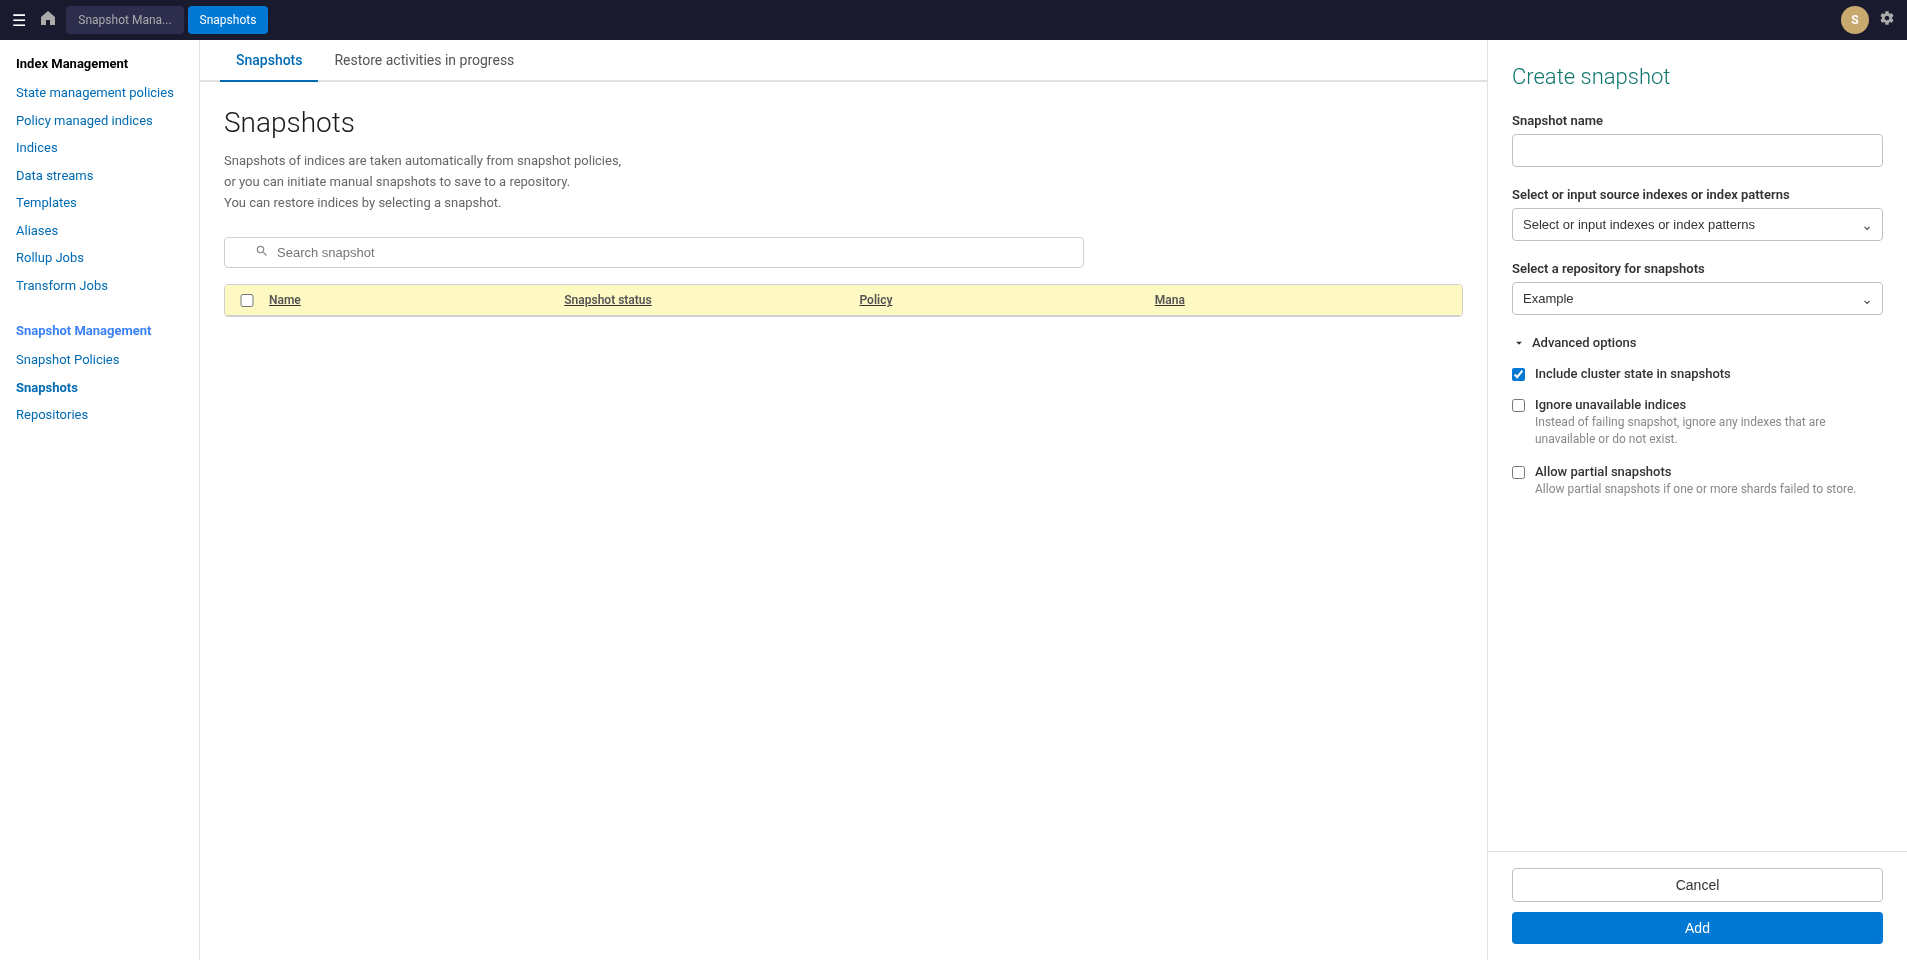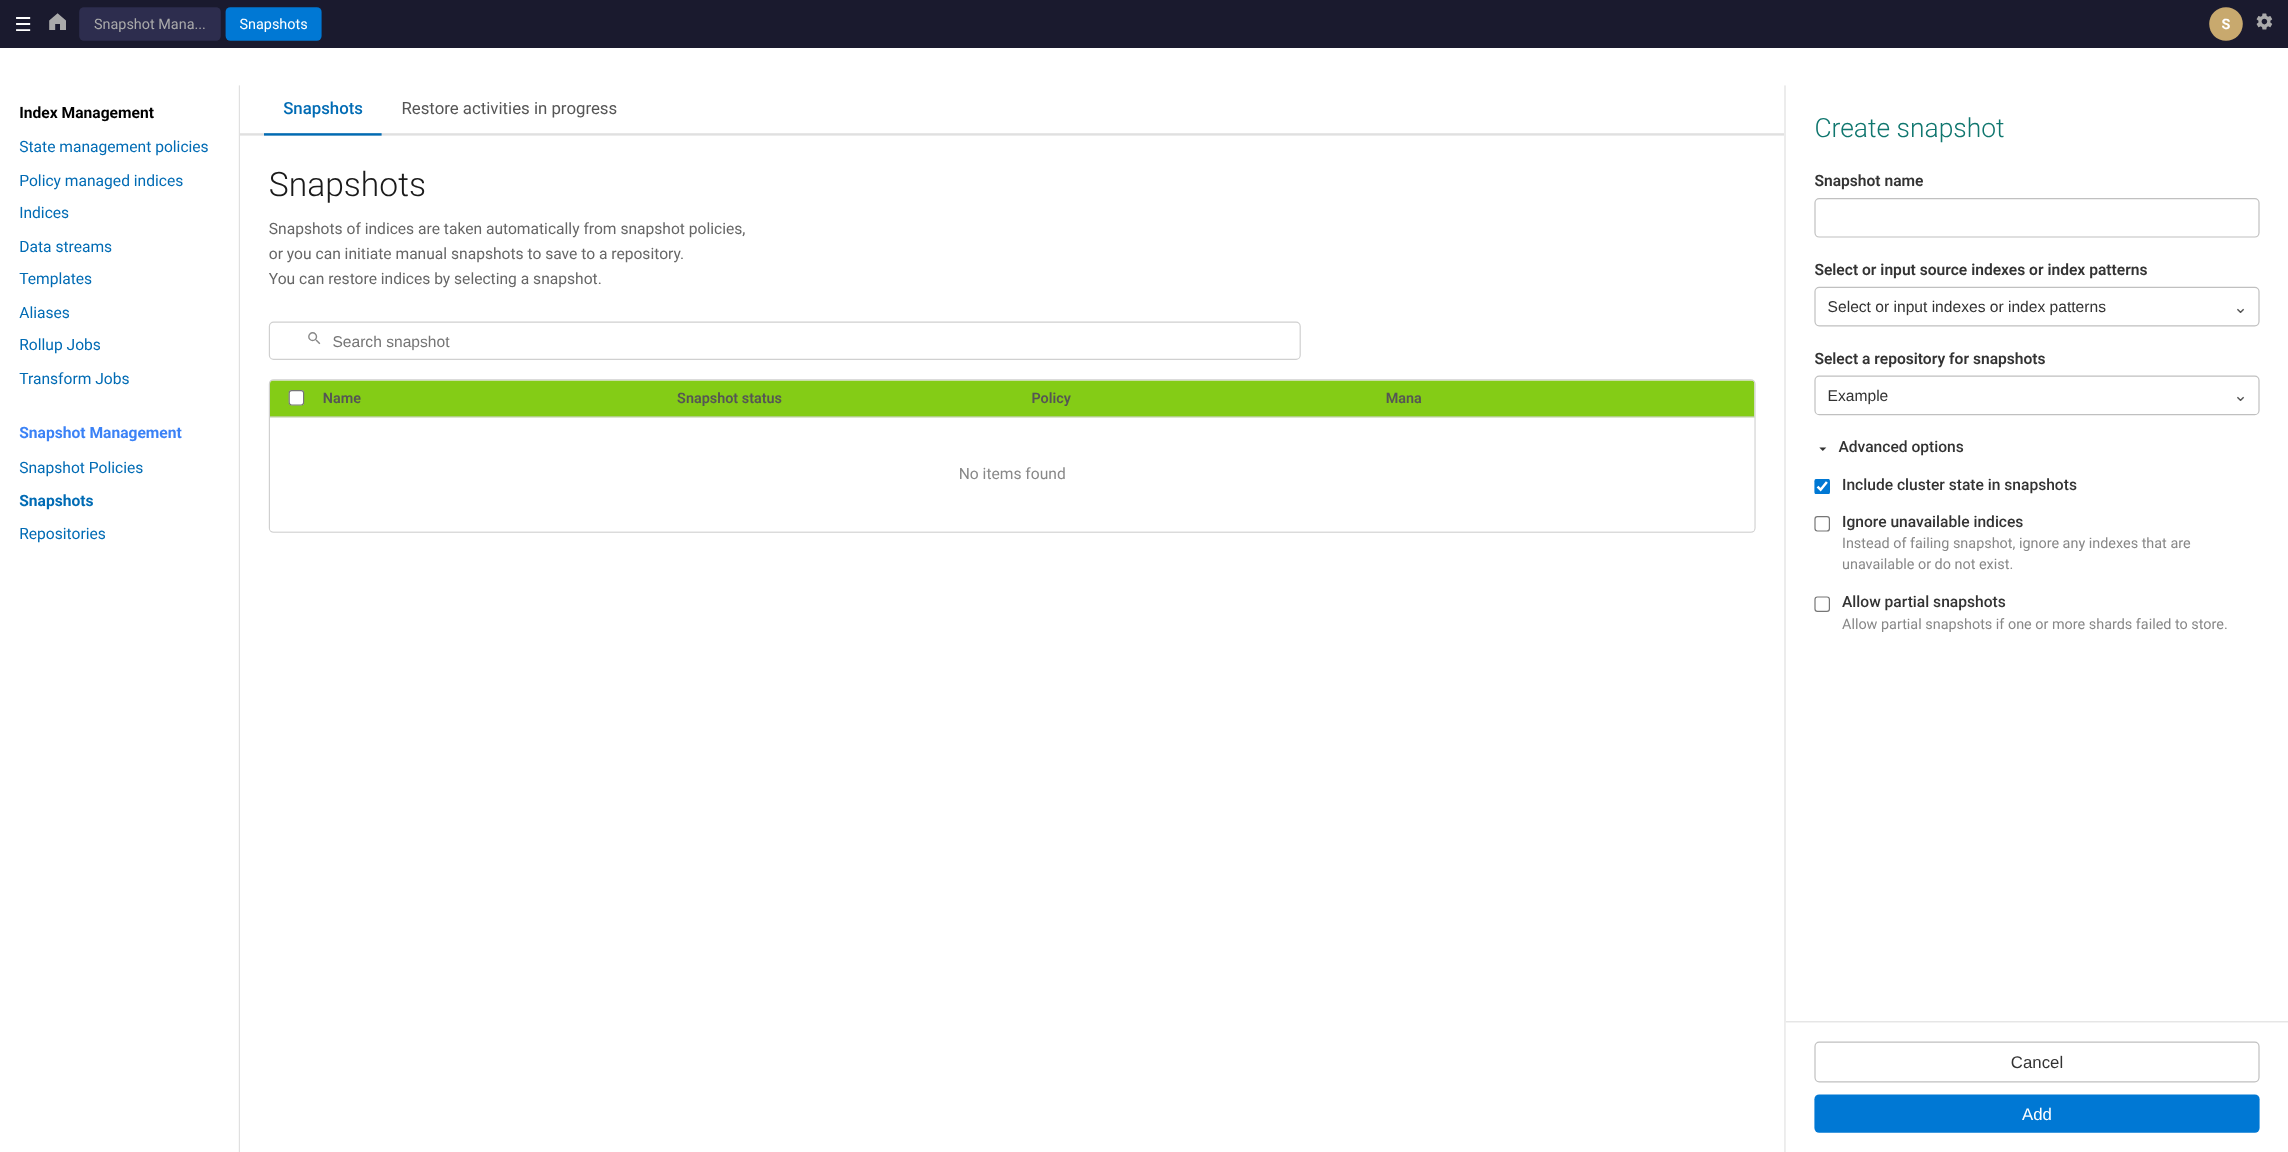--- a/index.html
+++ b/index.html
@@ -10,21 +10,21 @@
     .topbar-menu-icon { color: #fff; font-size: 16px; cursor: pointer; padding: 4px; }
     .topbar-home-icon { color: #aaa; font-size: 16px; cursor: pointer; padding: 4px; }
     .topbar-tab { display: flex; align-items: center; height: 28px; padding: 0 12px; border-radius: 4px; font-size: 12px; cursor: pointer; gap: 6px; }
     .topbar-tab.inactive { background: #2d2d4e; color: #aaa; }
     .topbar-tab.active { background: #0078d4; color: #fff; }
     .topbar-spacer { flex: 1; }
     .topbar-avatar { width: 28px; height: 28px; border-radius: 50%; background: #c8a96e; color: #fff; display: flex; align-items: center; justify-content: center; font-size: 12px; font-weight: bold; cursor: pointer; }
     .topbar-settings-icon { color: #aaa; font-size: 16px; cursor: pointer; padding: 4px; }
 
     
-    .main-layout { display: flex; flex: 1; overflow: hidden; margin-top: 31px; }
+    .main-layout { display: flex; flex: 1; overflow: hidden; }
 
     
     .sidebar { width: 200px; border-right: 1px solid #e0e0e0; padding: 16px 0; overflow-y: auto; flex-shrink: 0; background: #fff; }
     .sidebar-section-title { font-size: 13px; font-weight: 700; color: #000; padding: 0 16px 8px; }
     .sidebar-item { padding: 4px 16px; font-size: 13px; color: #006bb4; cursor: pointer; line-height: 1.5; }
     .sidebar-item.active { font-weight: 700; color: #006bb4; }
     .sidebar-divider { height: 16px; }
     .sidebar-section-title2 { font-size: 13px; font-weight: 700; color: #3b82f6; padding: 8px 16px 8px; }
 
     
@@ -40,21 +40,21 @@
     .page-title { font-size: 28px; font-weight: 300; color: #1a1a1a; margin-bottom: 12px; }
     .page-description { color: #666; font-size: 13px; line-height: 1.6; margin-bottom: 24px; }
 
     
     .search-bar { display: flex; align-items: center; border: 1px solid #d0d0d0; border-radius: 4px; padding: 6px 30px; width: 100%; max-width: 860px; margin-bottom: 16px; background: #fff; }
     .search-bar input { border: none; outline: none; flex: 1; font-size: 13px; color: #333; background: transparent; }
     .search-icon-svg { color: #888; margin-right: 8px; flex-shrink: 0; }
 
     
     .table-container { border: 1px solid #d0d0d0; border-radius: 4px; overflow: hidden; }
-    .table-header { display: flex; align-items: flex-start; background: #84cc16; border-bottom: 1px solid #d0d0d0; padding: 8px 12px; }
+    .table-header { display: flex; align-items: flex-end; background: #fef9c3; border-bottom: 1px solid #d0d0d0; padding: 8px 12px; text-decoration: underline; }
     .table-checkbox { width: 20px; margin-right: 12px; }
     .table-col-name { flex: 2; font-size: 12px; font-weight: 600; color: #555; }
     .table-col-status { flex: 2; font-size: 12px; font-weight: 600; color: #555; }
     .table-col-policy { flex: 2; font-size: 12px; font-weight: 600; color: #555; }
     .table-col-repo { flex: 2; font-size: 12px; font-weight: 600; color: #555; }
     .table-empty { padding: 40px; text-align: center; color: #888; font-size: 13px; background: #fff; }
 
     
     .right-panel { width: 420px; border-left: 1px solid #e0e0e0; background: #fff; display: flex; flex-direction: column; flex-shrink: 0; overflow-y: auto; }
     .right-panel-content { flex: 1; padding: 24px; }
@@ -155,21 +155,20 @@
       </div>
 
       <div class="table-container">
         <div class="table-header">
           <input type="checkbox" class="table-checkbox" style="">
           <div class="table-col-name">Name</div>
           <div class="table-col-status">Snapshot status</div>
           <div class="table-col-policy">Policy</div>
           <div class="table-col-repo">Mana</div>
         </div>
-        <div class="table-empty">No items found</div>
       </div>
     </div>
   </div>
 
   <div class="right-panel">
     <div class="right-panel-content">
       <h2 class="right-panel-title">Create snapshot</h2>
 
       <div class="form-group">
         <label class="form-label">Snapshot name</label>

